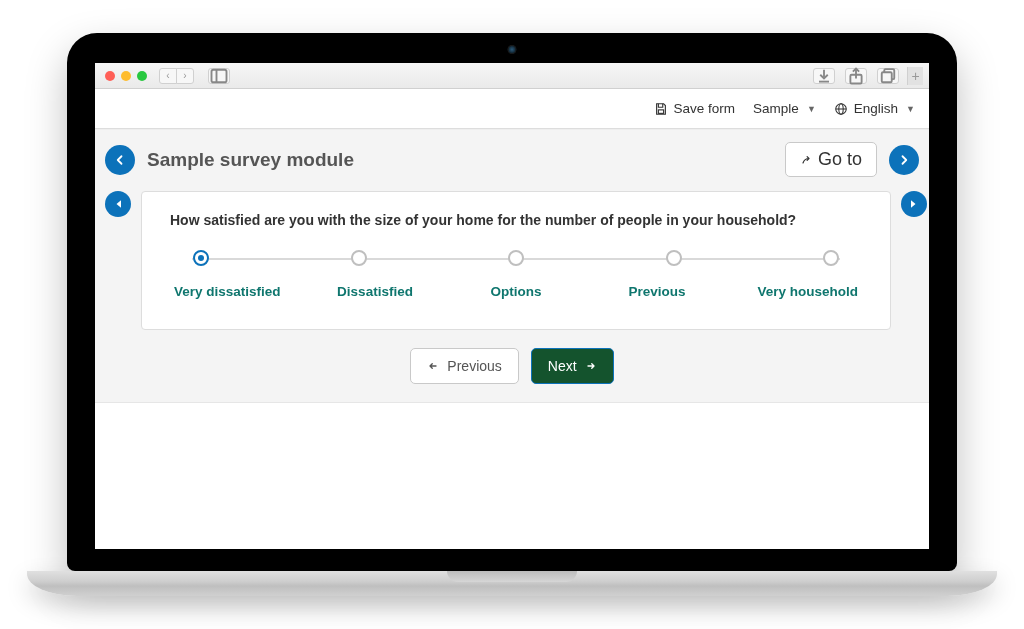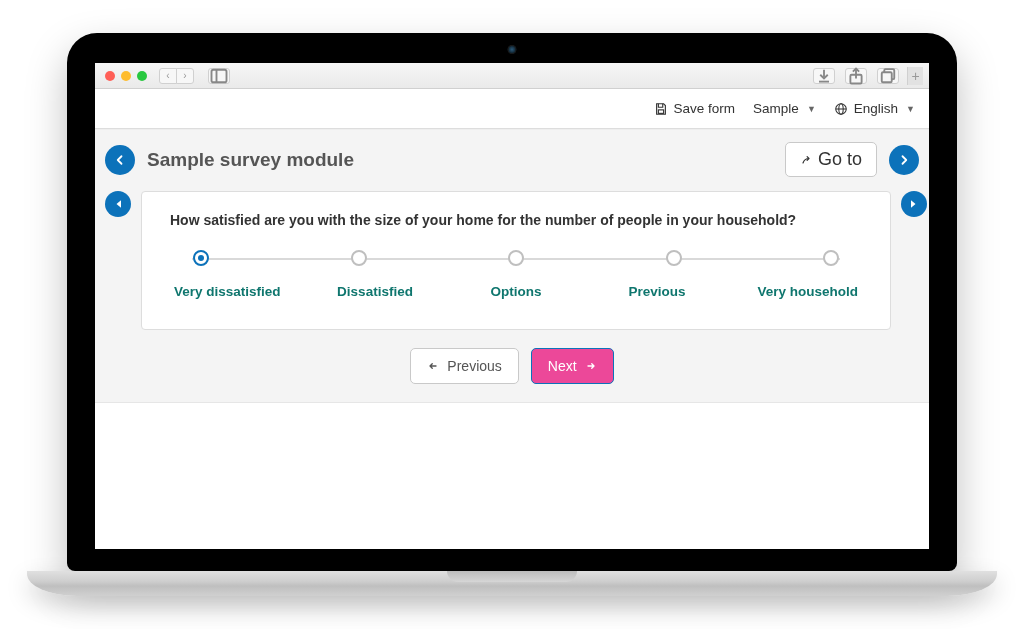--- a/index.html
+++ b/index.html
@@ -124,21 +124,21 @@
   .labels span { font-size:13.5px; font-weight:600; color:#0f766e; width:120px; text-align:center; }
   .labels span:first-child { text-align:left; }
   .labels span:last-child { text-align:right; }
 
   .nav-row { display:flex; justify-content:center; gap:12px; padding:18px 0 18px 0; }
   .navbtn {
     border:1px solid #c9c9c9; border-radius:5px; padding:9px 16px;
     font-size:14px; display:flex; align-items:center; gap:8px; cursor:pointer;
     background:#fff; color:#555;
   }
-  .navbtn.primary { background:#ec4899; color:#fff; border-color:#0c72ba; }
+  .navbtn.primary { background:#14532d; color:#fff; border-color:#0c72ba; }
 
   .whitespace { flex:1; background:#fff; }
   .ic { width:12px; height:12px; display:inline-block; }
 </style>
 </head>
 <body>
 
 <div class="laptop">
   <div class="screen-bezel">
     <div class="camera"></div>

